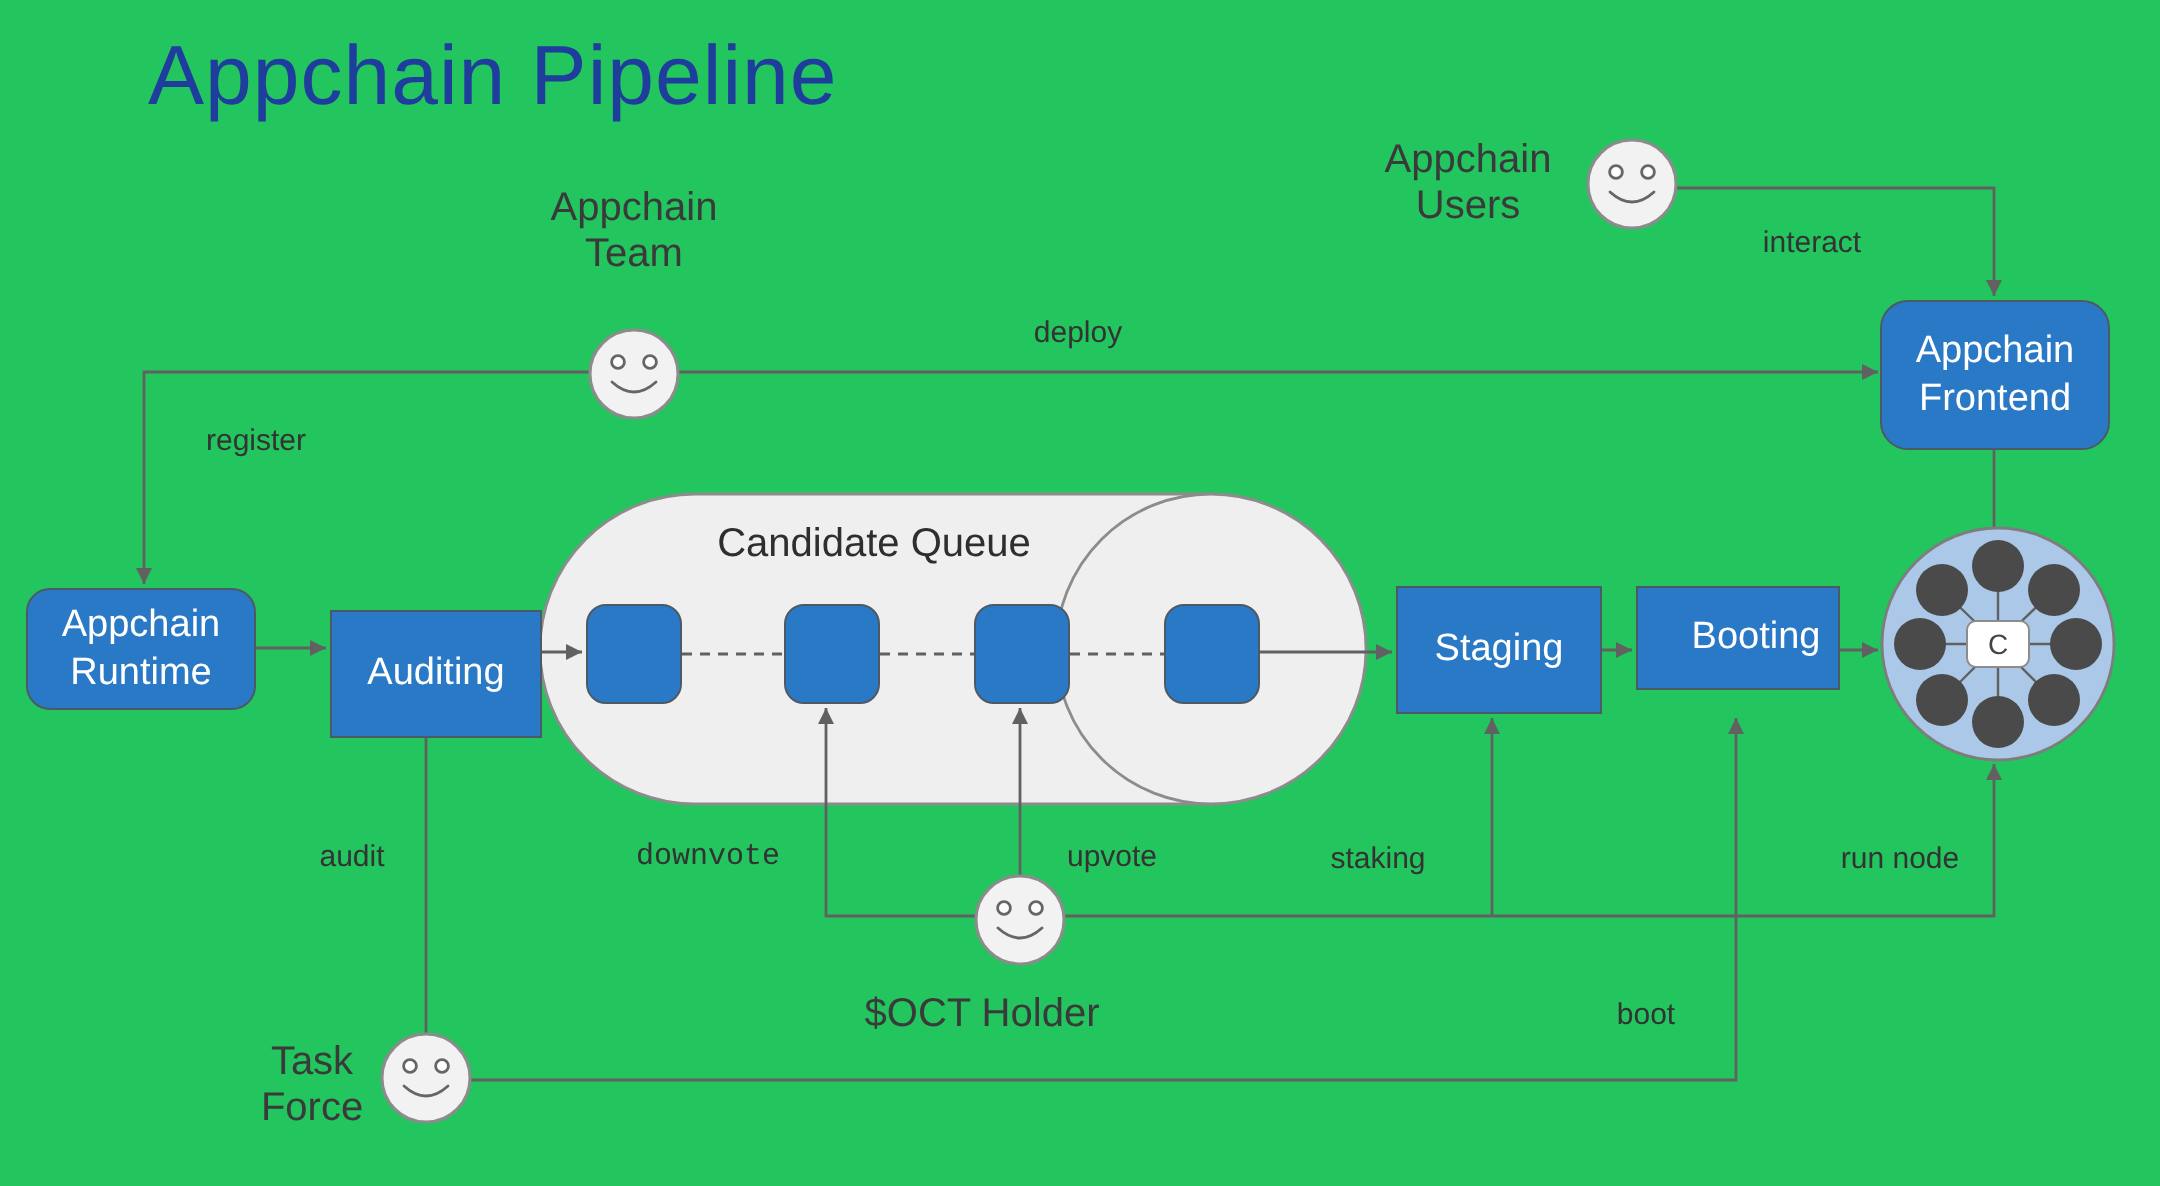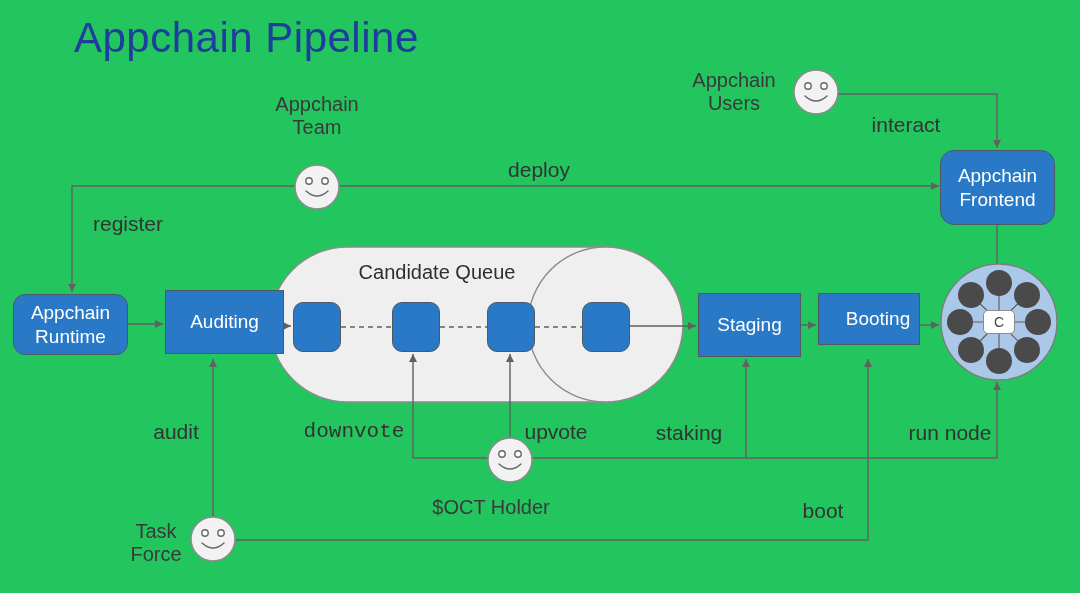--- a/index.html
+++ b/index.html
@@ -7,31 +7,31 @@
          font-family:"Liberation Sans", sans-serif;}
   .layer{position:absolute;left:0;top:0;}
   .title{position:absolute;left:74px;top:14px;font-size:42px;font-weight:500;
          color:var(--title-blue,#1f3d9c);letter-spacing:.5px;}
   .bluebox{position:absolute;background:var(--box-blue,#2a79c6);color:#fff;
            border:1.4px solid var(--box-border,#4d5a66);box-sizing:border-box;
            display:flex;align-items:center;justify-content:center;text-align:center;
            font-size:19px;line-height:1.22;white-space:pre-line;}
   .rounded{border-radius:12px;}
   .n-runtime{left:13px;top:294px;width:115px;height:61px;}
-  .n-auditing{left:165px;top:290px;width:119px;height:64px;}
+  .n-auditing{left:165px;top:305px;width:106px;height:64px;}
   .n-staging{left:698px;top:293px;width:103px;height:64px;}
   .n-booting{left:818px;top:293px;width:102px;height:52px;padding-left:18px;}
   .n-frontend{left:940px;top:150px;width:115px;height:75px;border-radius:14px;}
   .qsq{position:absolute;top:302px;width:48px;height:50px;background:var(--box-blue,#2a79c6);
        border:1.4px solid #4d5a66;border-radius:10px;box-sizing:border-box;}
   .q1{left:293px;} .q2{left:392px;} .q3{left:487px;} .q4{left:582px;}
   .cbox{position:absolute;left:983px;top:310px;width:32px;height:24px;background:#fff;
         border:1.3px solid var(--shape-border,#8c8c8c);border-radius:5px;box-sizing:border-box;
         display:flex;align-items:center;justify-content:center;font-size:14px;color:#444;}
-  .lbl{position:absolute;transform:translateX(-50%);font-size:21px;color:var(--label-dark,#333);
+  .lbl{position:absolute;transform:translateX(-50%);font-size:15px;color:var(--label-dark,#333);
        white-space:pre-line;text-align:center;line-height:1.18;}
   .actor{font-size:20px;color:#3a3a3a;line-height:1.15;}
   .l-queue{left:437px;top:261px;font-size:20px;color:#2e2e2e;}
   .l-team{left:317px;top:93px;}
   .l-users{left:734px;top:69px;}
   .l-oct{left:491px;top:496px;}
   .l-task{left:156px;top:520px;}
   .l-deploy{left:539px;top:158px;}
   .l-register{left:128px;top:212px;}
   .l-interact{left:906px;top:113px;}

